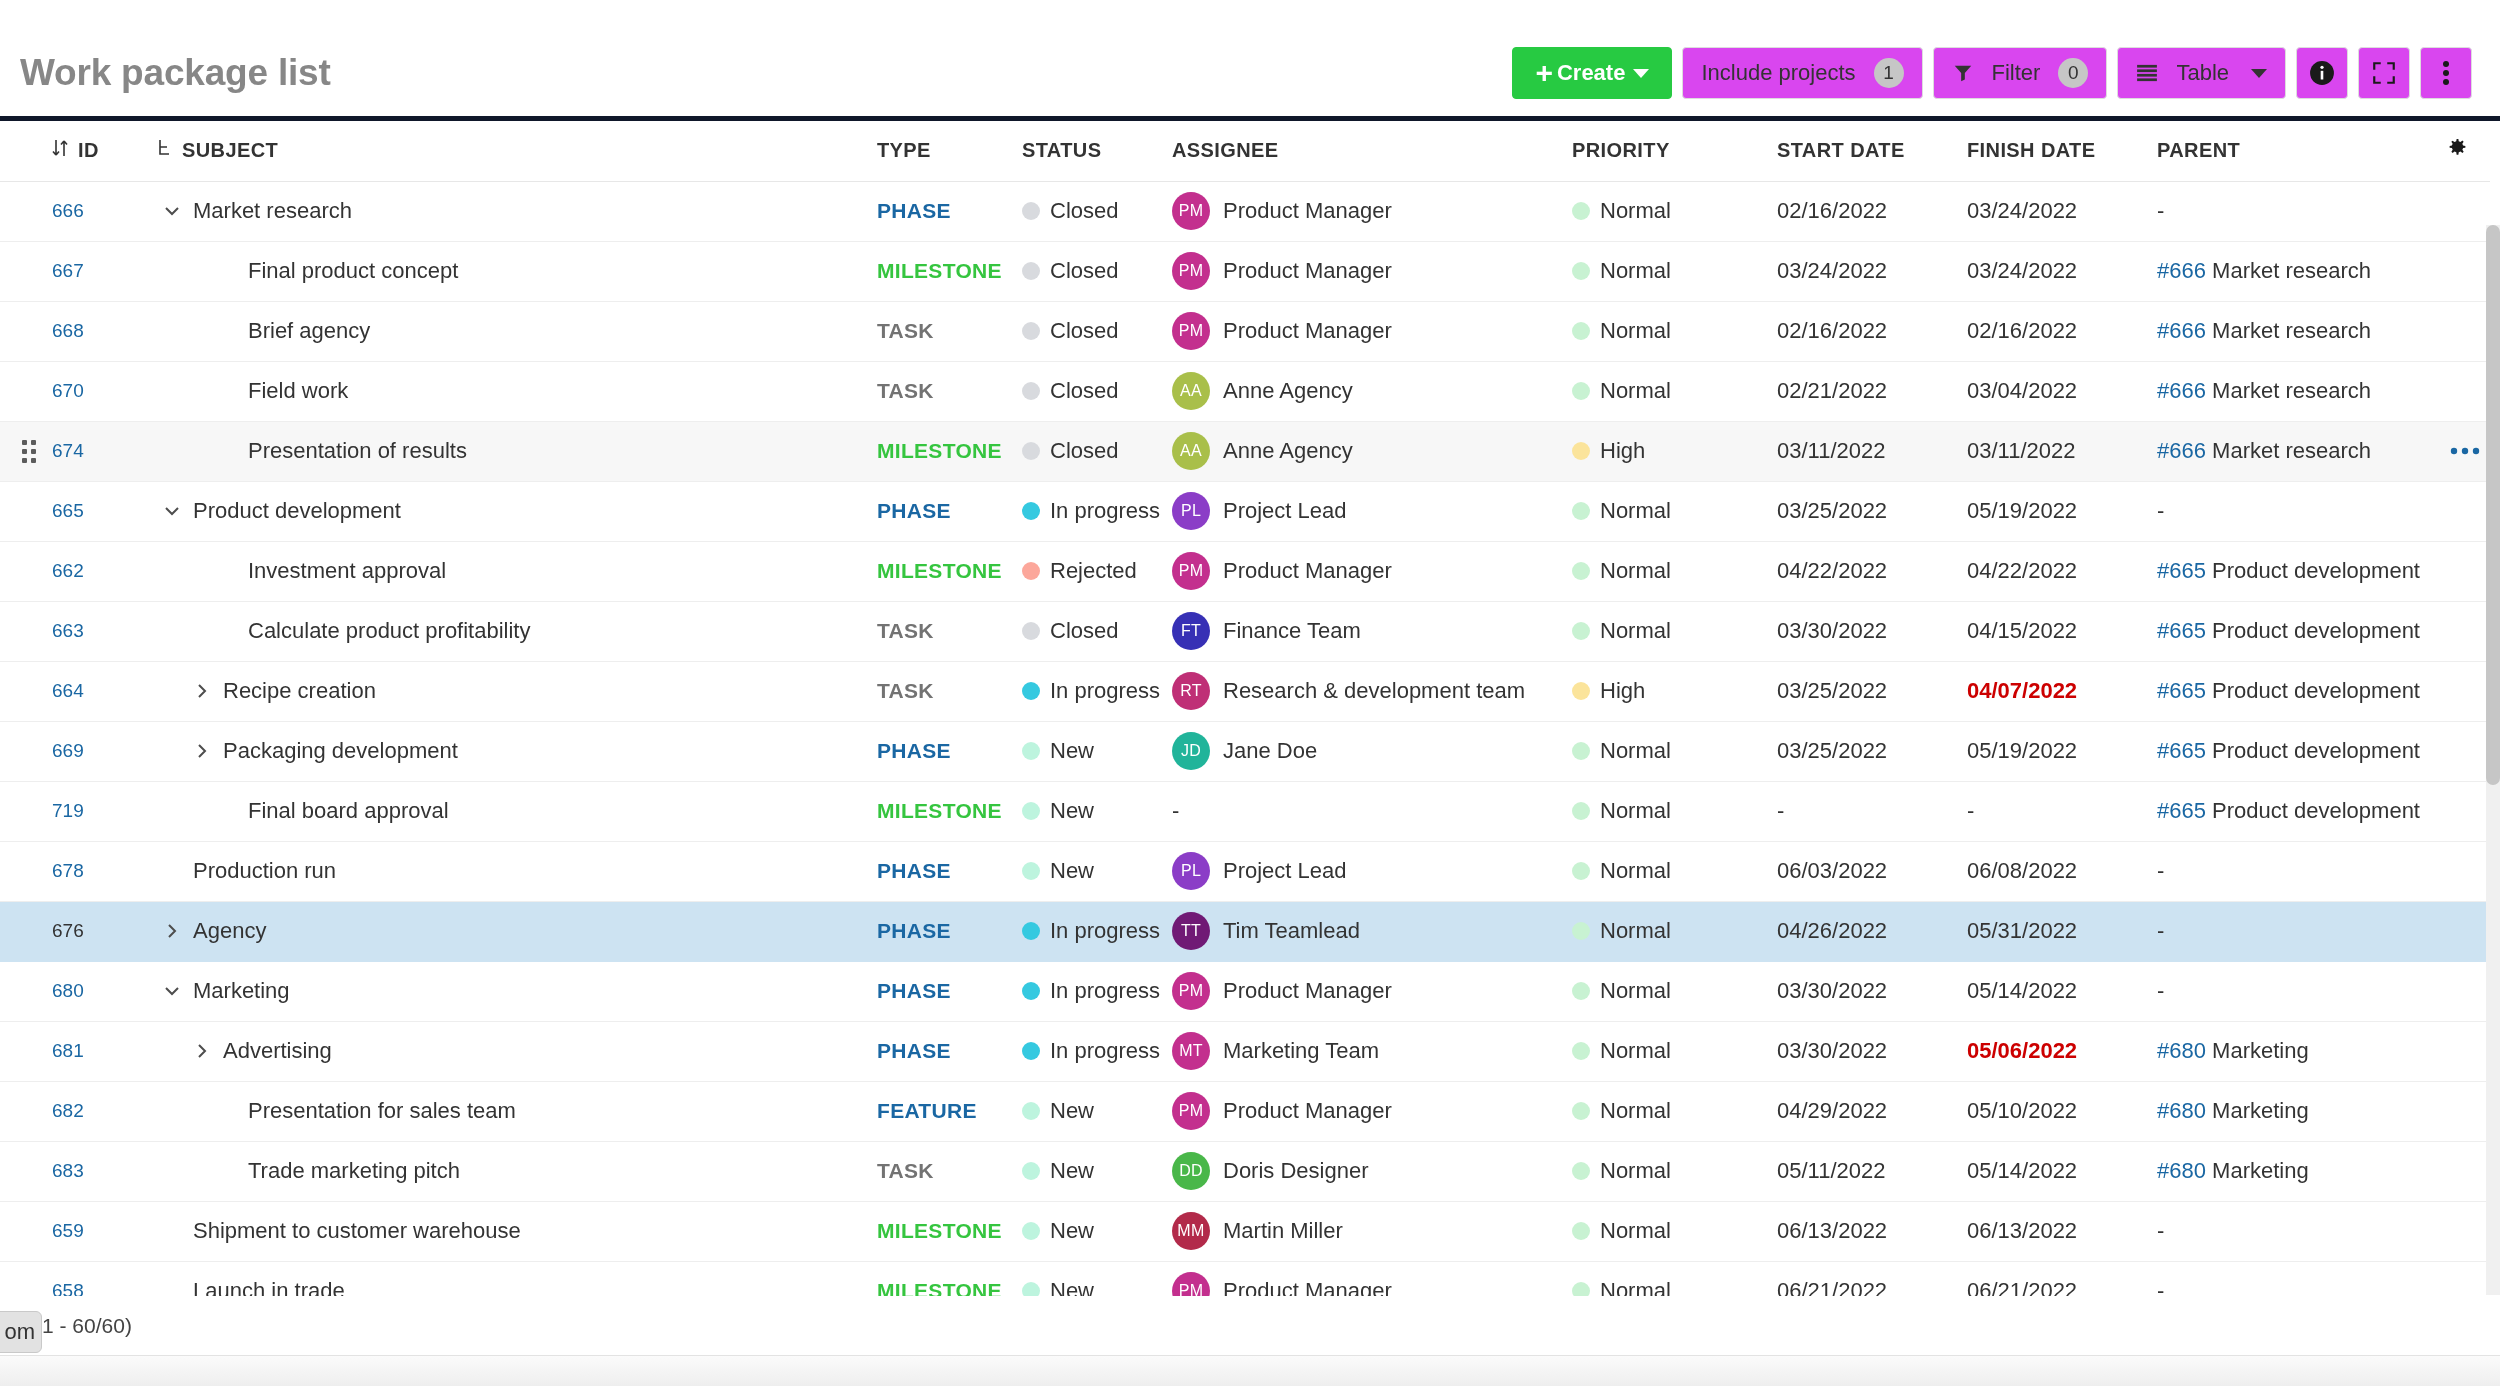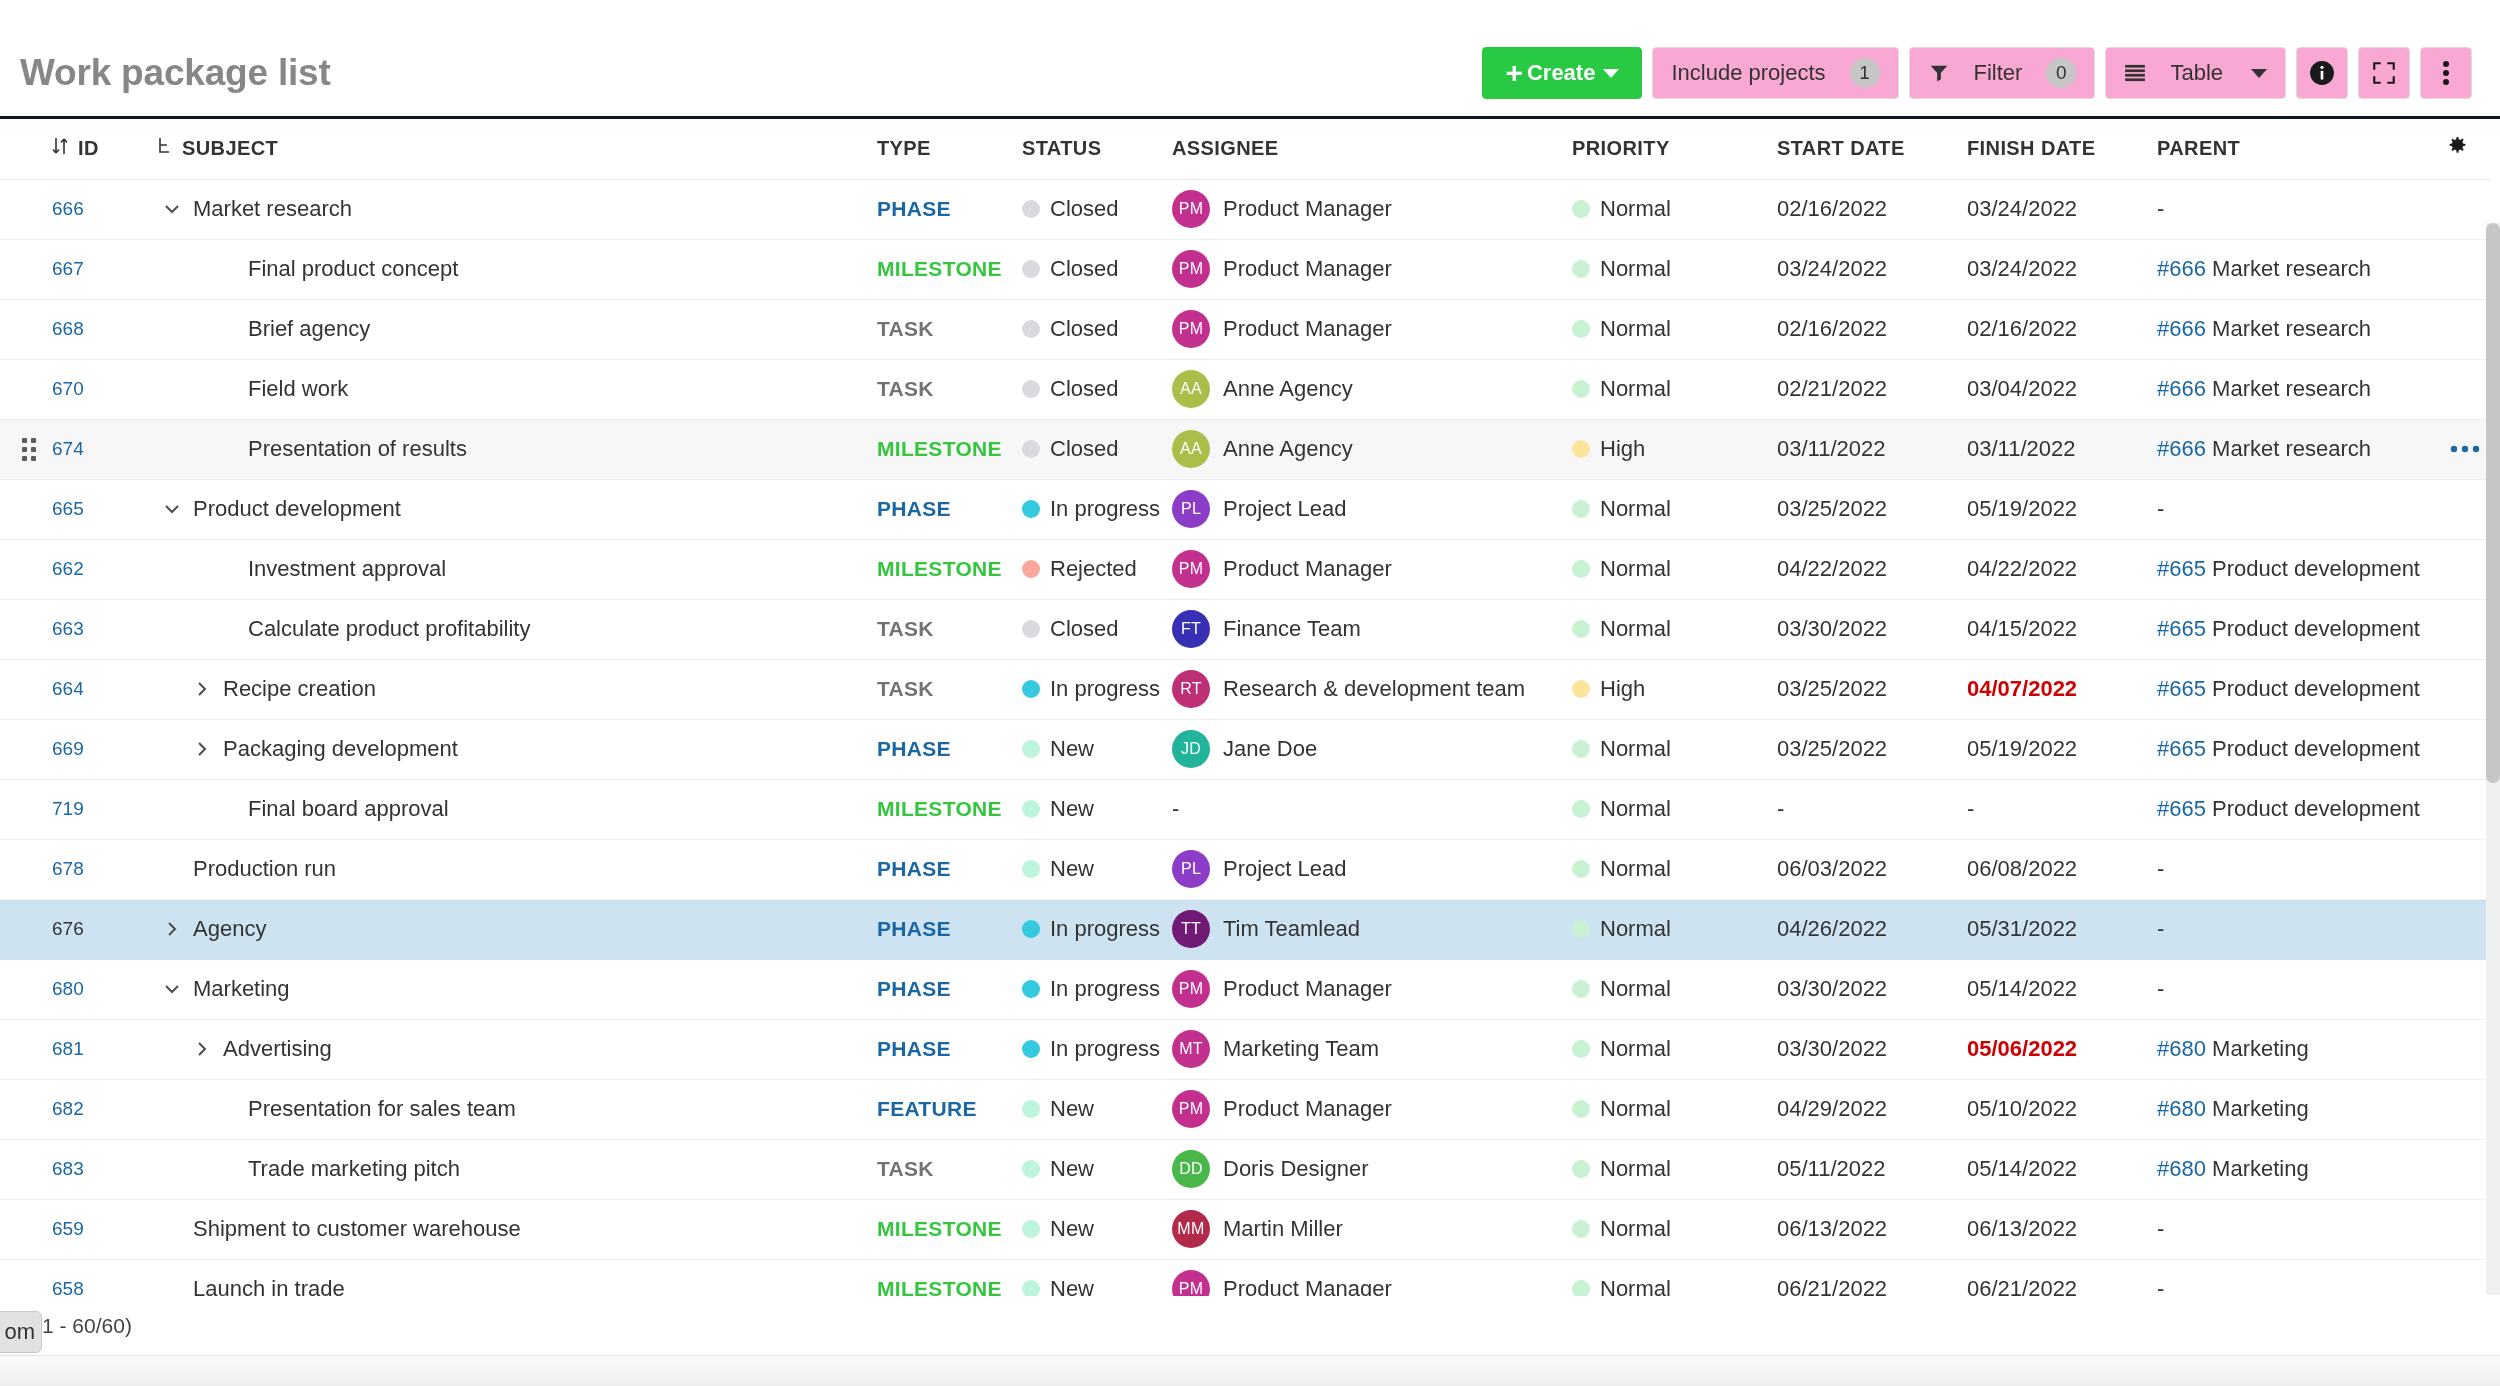--- a/index.html
+++ b/index.html
@@ -29,24 +29,24 @@
   .toolbar-actions {
     margin-left: auto;
     display: flex;
     align-items: center;
     gap: 10px;
   }
   .btn {
     height: 52px;
     border: 1px solid #dddddd;
     border-radius: 4px;
-    background: #f9a8d4;
+    background: #d946ef;
     display: flex;
     align-items: center;
-    gap: 24px;
+    gap: 18px;
     padding: 0 18px;
     font-size: 22px;
     color: #333333;
     cursor: pointer;
     white-space: nowrap;
   }
   .btn-create {
     background: #27ca42;
     border-color: #27ca42;
     color: #ffffff;
@@ -75,21 +75,21 @@
     margin-left: 4px;
   }
   .filter-glyph svg, .table-glyph svg, .info-glyph svg,
   .expand-glyph svg, .kebab-glyph svg { display: block; }
 
   
   .table-wrap {
     position: relative;
     height: 1210px;
     overflow: hidden;
-    border-top: 3px solid #0f172a;
+    border-top: 5px solid #0f172a;
   }
   table { width: 2490px; border-collapse: collapse; table-layout: fixed; }
 
   thead th {
     height: 60px;
     font-size: 20px;
     font-weight: bold;
     color: #333333;
     text-align: left;
     letter-spacing: 0.4px;

